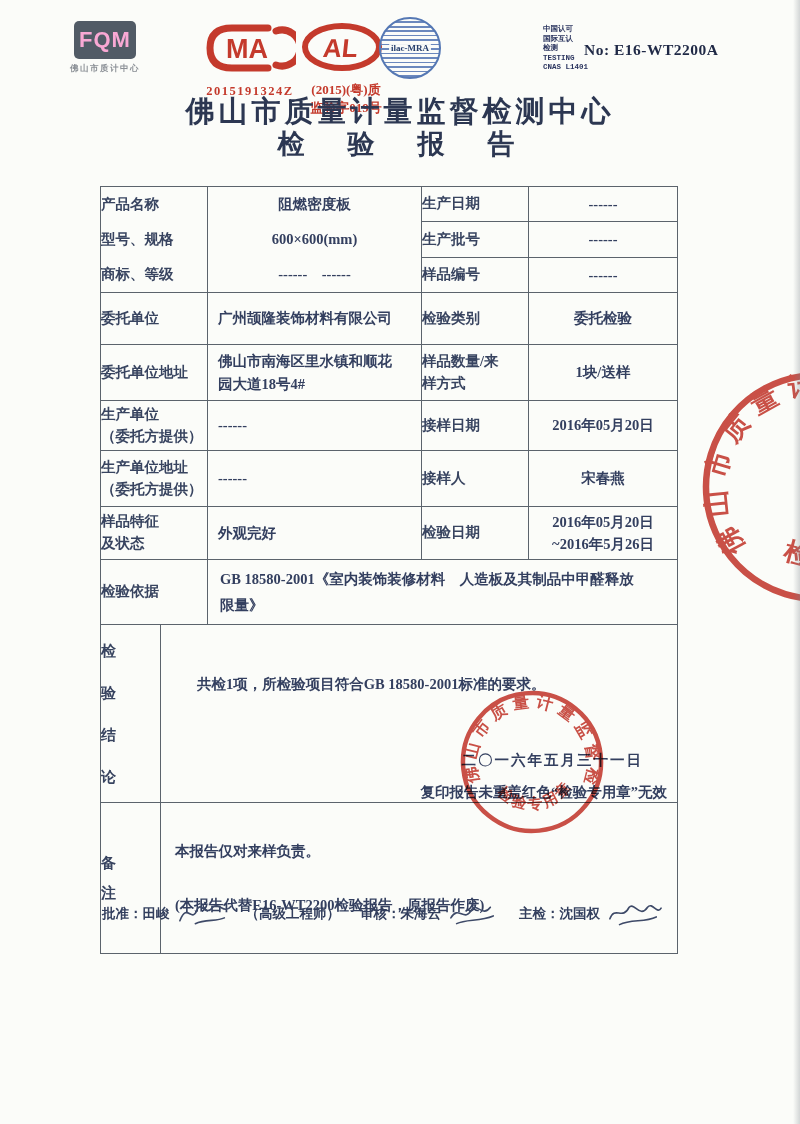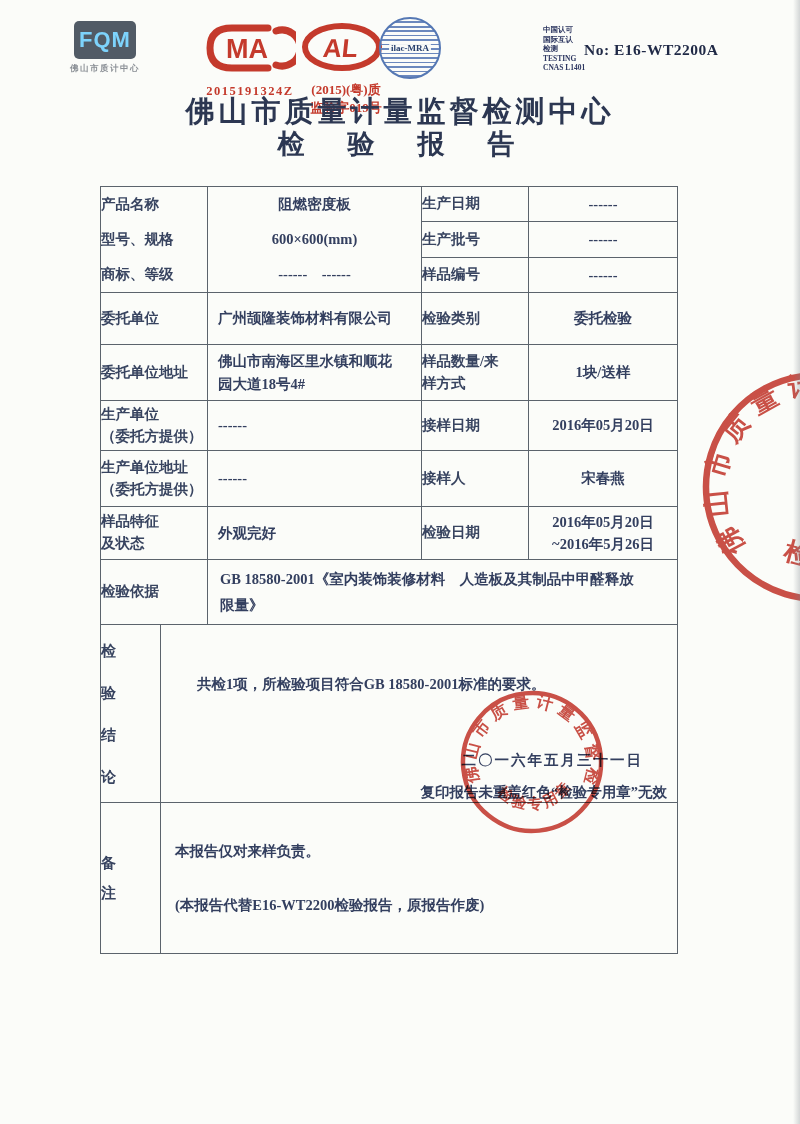--- a/index.html
+++ b/index.html
@@ -5,35 +5,35 @@
   * { margin:0; padding:0; box-sizing:border-box; }
   body { background:#e8eae7; font-family:"Liberation Serif","DejaVu Serif",serif; }
   .page { position:relative; width:800px; height:1124px; margin:0 auto; background:#fbfcf9; overflow:hidden; }
   .page::after { content:""; position:absolute; right:0; top:0; width:7px; height:100%;
     background:linear-gradient(to right, rgba(0,0,0,0), rgba(118,126,134,.30)); pointer-events:none; }
   .abs { position:absolute; }
 
   
   .fqm-box { left:74px; top:21px; width:62px; height:38px; background:#515b66; border-radius:5px;
     display:flex; align-items:center; justify-content:center; }
-  .fqm-box span { color:#7dd3fc; font-family:"Liberation Sans",sans-serif; font-size:22px; font-weight:700; letter-spacing:1px; }
+  .fqm-box span { color:#f9a8d4; font-family:"Liberation Sans",sans-serif; font-size:22px; font-weight:700; letter-spacing:1px; }
   .fqm-caption { left:40px; top:63px; width:130px; text-align:center; font-size:8.5px; color:#8b9096; letter-spacing:1.5px; font-weight:600; }
   .cma-g { left:204px; top:22px; width:92px; text-align:center; }
   .cma-num { font-size:12.5px; color:#c43a2c; letter-spacing:1.5px; margin-top:6px; font-weight:600; }
   .cal-g { left:300px; top:22px; width:84px; text-align:center; }
   .cal-num { font-size:13px; color:#c43a2c; margin-top:3px; font-weight:600;margin-left:8px; }
   .ilac { left:379px; top:17px; width:62px; height:62px; border-radius:50%;
     border:2px solid #5578b4;
     background:repeating-linear-gradient(0deg,#6b88bd 0 1.5px, rgba(255,255,255,0) 1.5px 4.5px);
     display:flex; align-items:center; justify-content:center; }
   .ilac span { font-size:9px; font-weight:700; color:#27406e; background:rgba(251,252,249,.92); padding:0 2px; border-radius:2px;
     font-family:Liberation Serif, serif; }
   .cnas-g { left:447px; top:27px; }
   .cnas-lines { left:543px; top:25px; font-size:7.5px; line-height:9.5px; color:#2b355f; font-weight:700;
-    font-family:Liberation Serif, serif; }
+    font-family:Liberation Mono, monospace; }
   .report-no { left:584px; top:41px; font-size:15.5px; font-weight:700; color:#1f2946; letter-spacing:.5px; }
 
   
   .title-org { top:92px; left:0; width:100%; text-align:center; font-size:29px; font-weight:700; letter-spacing:4px; color:#2c3752; }
   .title-doc { top:126px; left:0; width:100%; text-align:center; font-size:27px; font-weight:700; letter-spacing:8px; color:#2c3752; }
   .meta { top:162px; left:100px; width:577px; display:flex; justify-content:space-between;
     font-size:13.5px; color:#36415c; font-weight:600; }
 
   
   .doc-table { position:absolute; left:100px; top:186px; width:577px; border-collapse:collapse; table-layout:fixed; }
@@ -200,20 +200,35 @@
       <td class="lbl vert2">备
 注</td>
       <td colspan="4" class="val remark-cell">
         <div>本报告仅对来样负责。</div>
         <div>(本报告代替E16-WT2200检验报告，原报告作废)</div>
       </td>
     </tr>
   </tbody>
     </table>
 
+  <div class="abs sig-row">
+    <span>批准：田峻</span>
+    <svg class="sig-svg gap6" width="58" height="30" viewBox="0 0 60 30">
+      <path d="M4,22 C12,2 16,26 22,10 C26,2 31,18 38,8 C44,2 50,16 57,7 M20,25 C30,20 42,23 50,19" fill="none" stroke="#3e4a68" stroke-width="1.7" stroke-linecap="round"></path>
+    </svg>
+    <span class="plain gap12">（高级工程师）</span>
+    <span class="gap20">审核：朱海云</span>
+    <svg class="sig-svg gap6" width="52" height="28" viewBox="0 0 54 28">
+      <path d="M4,18 C12,4 18,24 26,9 C31,2 37,18 45,7 M10,24 C20,19 34,22 48,16" fill="none" stroke="#3e4a68" stroke-width="1.7" stroke-linecap="round"></path>
+    </svg>
+    <span class="gap20">主检：沈国权</span>
+    <svg class="sig-svg gap6" width="58" height="30" viewBox="0 0 60 30">
+      <path d="M4,20 C9,6 17,22 24,8 C29,2 35,20 43,8 C48,2 53,16 57,9 M14,26 C26,20 40,24 52,18" fill="none" stroke="#3e4a68" stroke-width="1.7" stroke-linecap="round"></path>
+    </svg>
+  </div>
 
   <svg class="stamp stamp-main" viewBox="0 0 150 150">
     <circle cx="75" cy="75" r="69" fill="none" stroke="#c5392e" stroke-width="4.5"></circle>
     <defs>
       <path id="arcA" d="M 23,97 A 56,56 0 1 1 127,97" fill="none"></path>
       <path id="arcB" d="M 36,101 A 47,47 0 0 0 114,101" fill="none"></path>
     </defs>
     <text font-size="16.5" fill="#c5392e" letter-spacing="5.5" font-weight="700">
       <textPath href="#arcA" startOffset="8">佛山市质量计量监督检测中心</textPath>
     </text>

